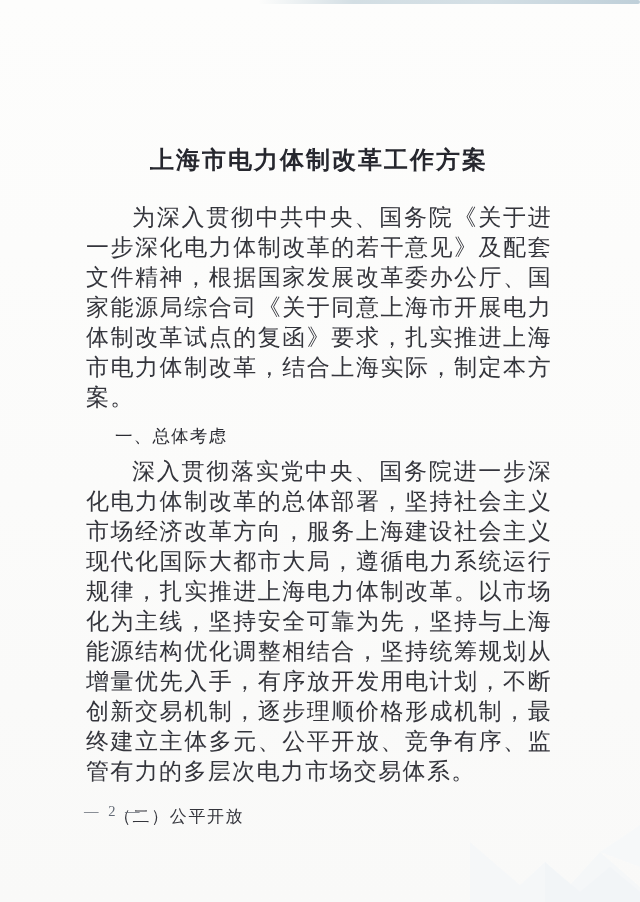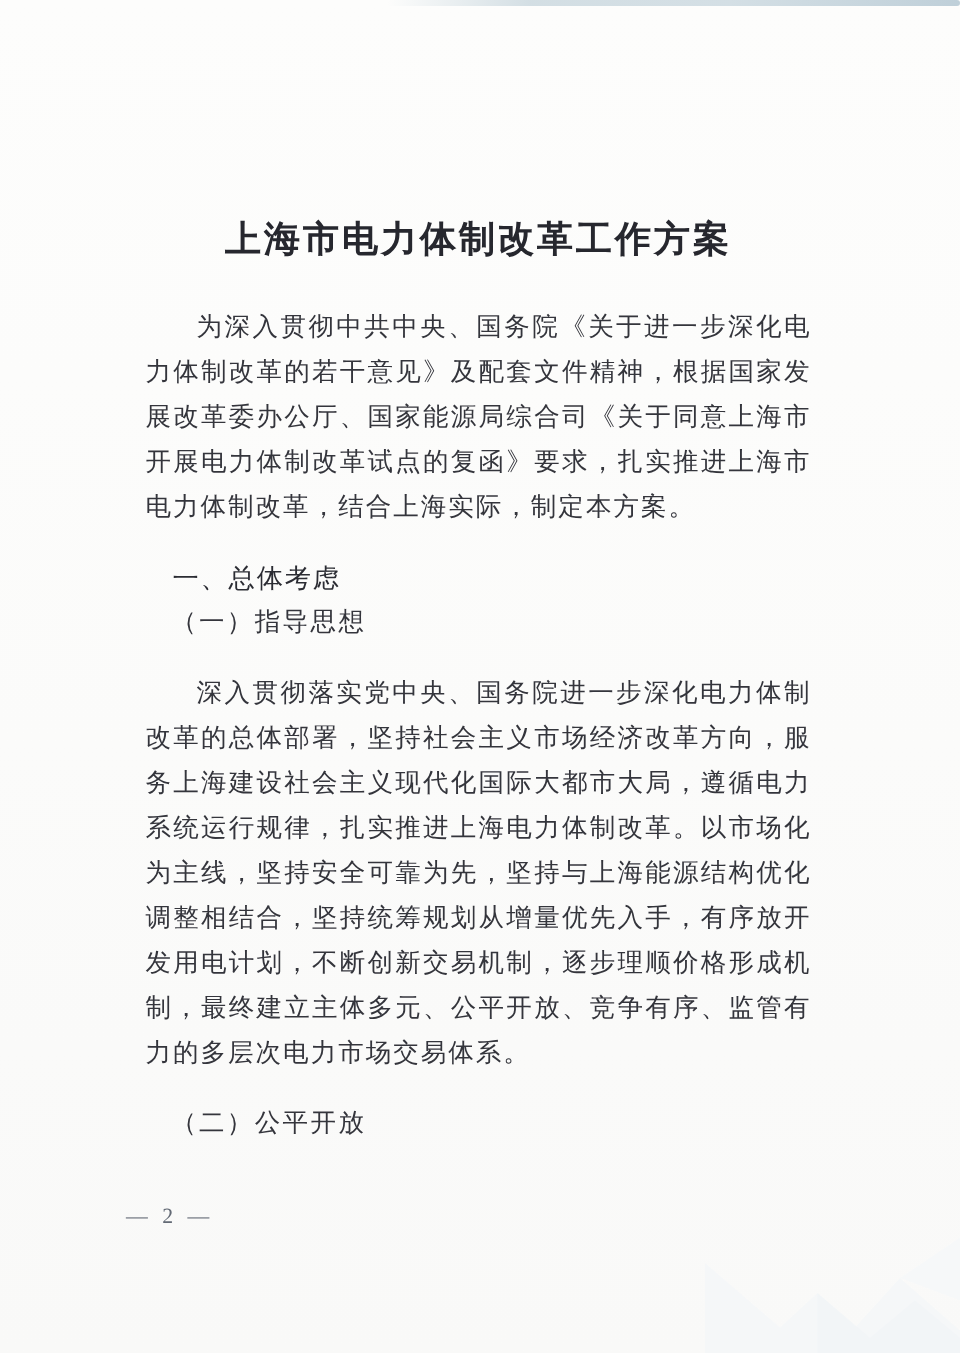--- a/index.html
+++ b/index.html
@@ -41,22 +41,22 @@
     margin: 142px 0 0 0;
     font-size: 24px;
     line-height: 36px;
     font-weight: 700;
     text-align: center;
     letter-spacing: 2px;
     color: #26272e;
   }
 
   .body-para {
-    margin: 17px;
-    font-size: 17px;
+    margin: 6px;
+    font-size: 23px;
     line-height: 30px;
     letter-spacing: 1.35px;
     text-align: justify;
     text-indent: 2em;
     color: #34353c;
   }
 
   .intro-para { margin-top: 25px; }
 
   .sec-heading {
@@ -111,21 +111,20 @@
   <div class="top-streak"></div>
 
   <div class="content">
 
     <h1 class="doc-title">上海市电力体制改革工作方案</h1>
 
     <p class="body-para intro-para">为深入贯彻中共中央、国务院《关于进一步深化电力体制改革的若干意见》及配套文件精神，根据国家发展改革委办公厅、国家能源局综合司《关于同意上海市开展电力体制改革试点的复函》要求，扎实推进上海市电力体制改革，结合上海实际，制定本方案。</p>
 
     <h2 class="sec-heading">一、总体考虑</h2>
 
-    <h3 class="sub-heading">（一）指导思想</h3>
 
     <p class="body-para">深入贯彻落实党中央、国务院进一步深化电力体制改革的总体部署，坚持社会主义市场经济改革方向，服务上海建设社会主义现代化国际大都市大局，遵循电力系统运行规律，扎实推进上海电力体制改革。以市场化为主线，坚持安全可靠为先，坚持与上海能源结构优化调整相结合，坚持统筹规划从增量优先入手，有序放开发用电计划，不断创新交易机制，逐步理顺价格形成机制，最终建立主体多元、公平开放、竞争有序、监管有力的多层次电力市场交易体系。</p>
 
     <h3 class="sub-heading spaced">（二）公平开放</h3>
 
 
   </div>
 
   <div class="page-number">— 2 —</div>
 

